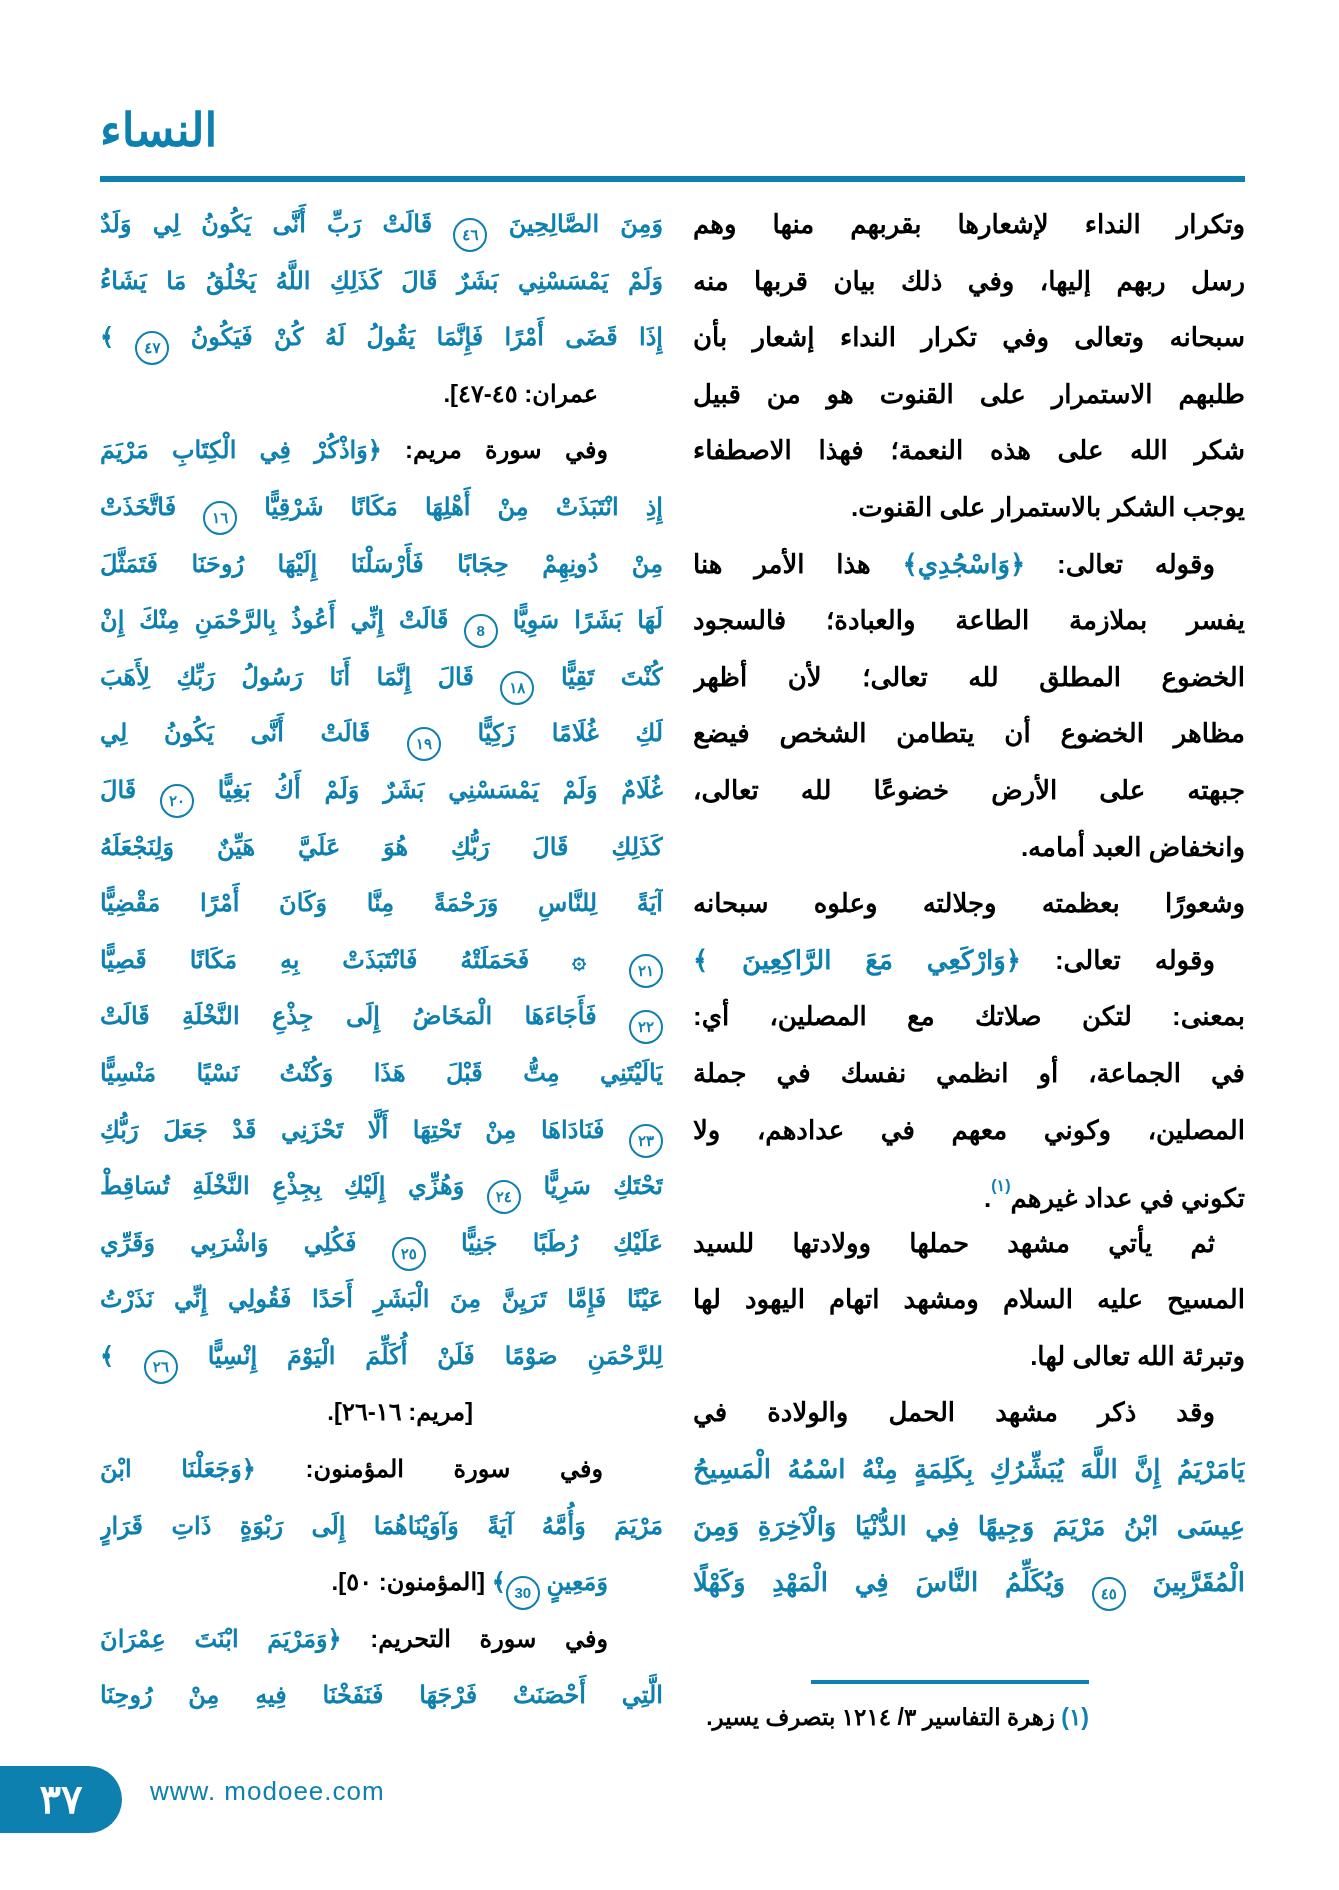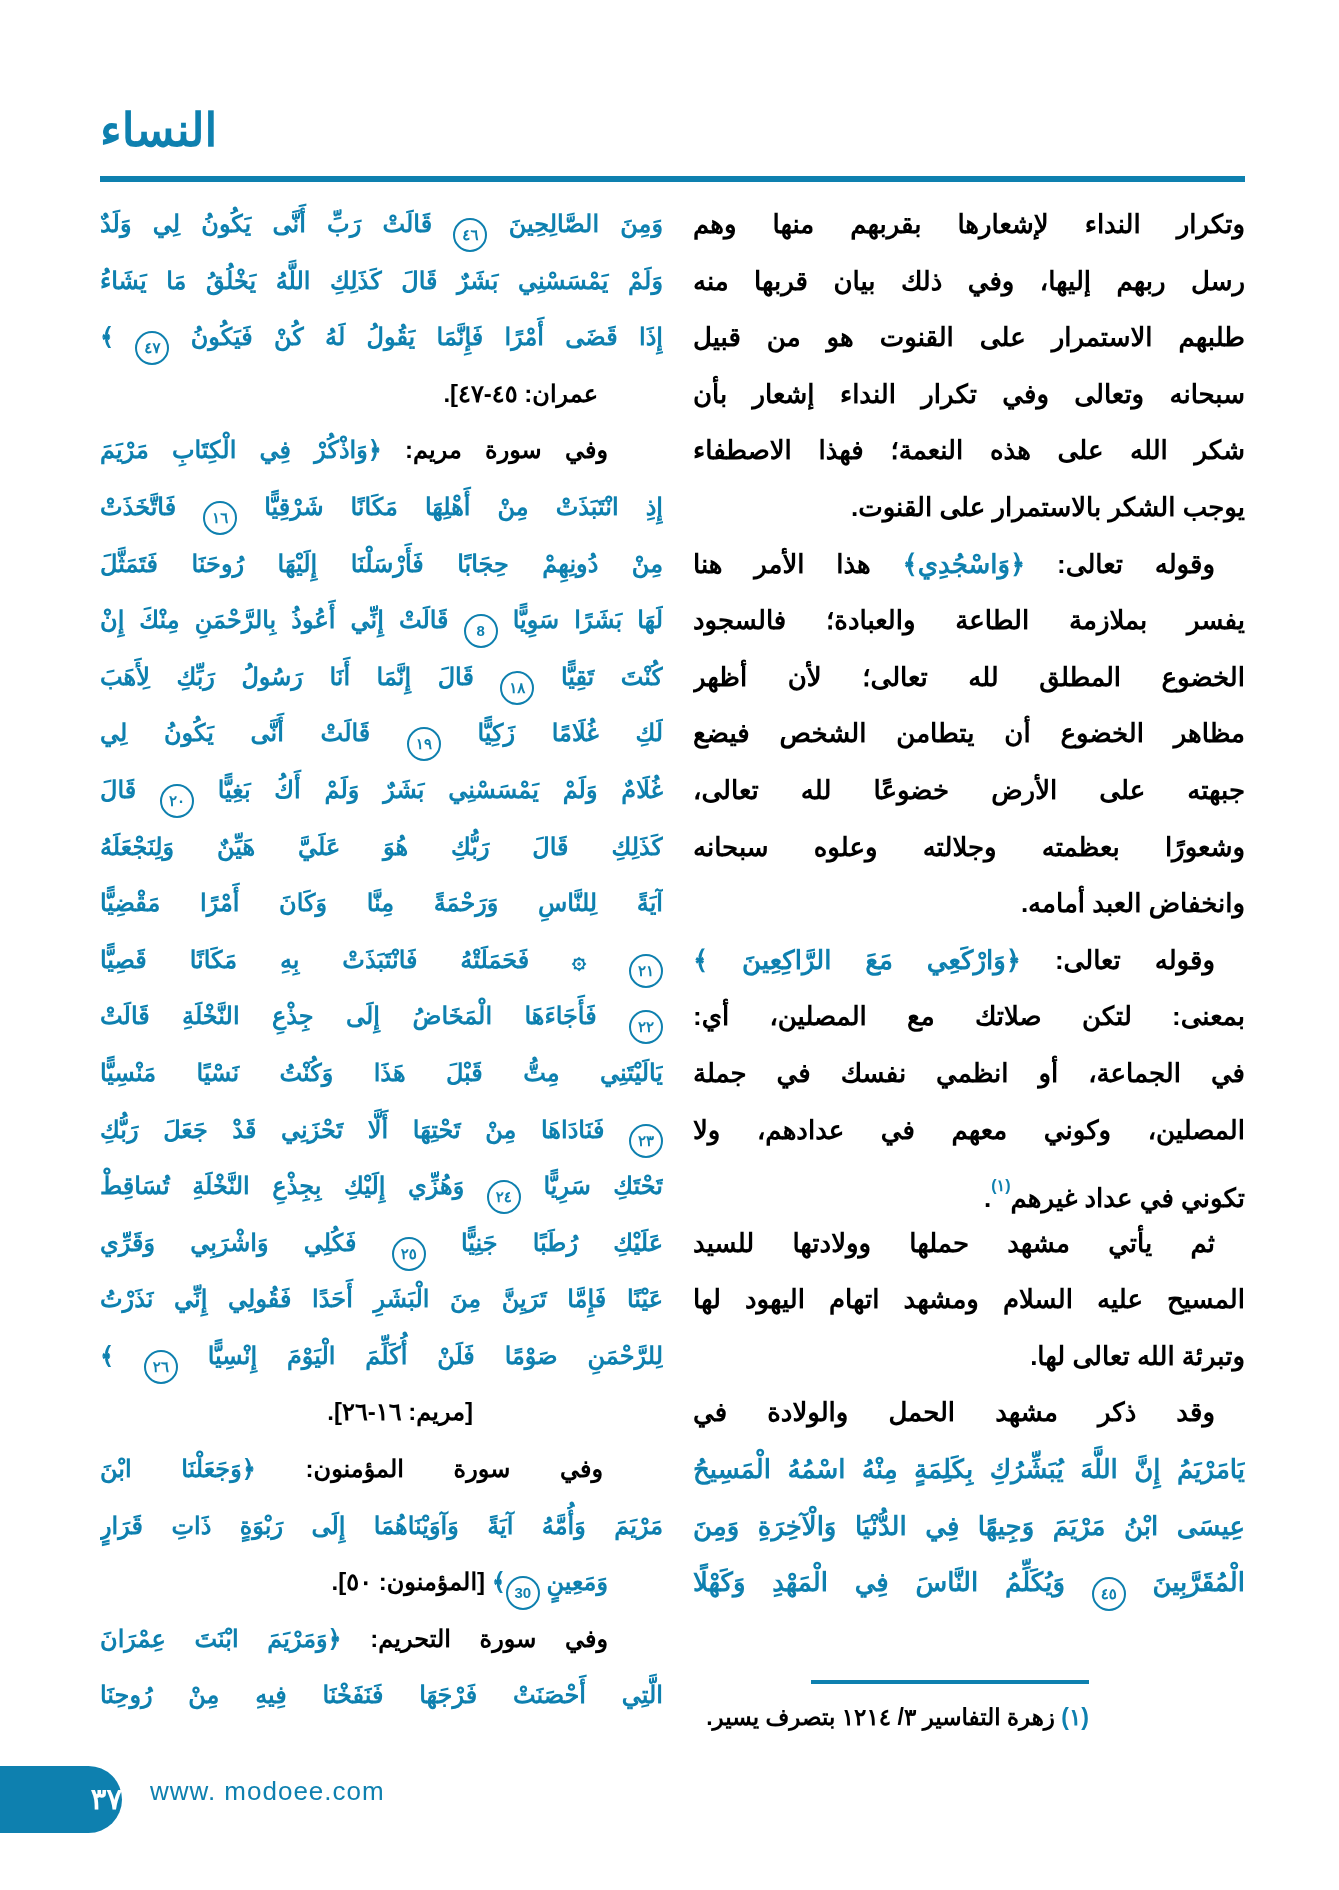--- a/index.html
+++ b/index.html
@@ -42,53 +42,53 @@
   
   .footnote { position:absolute; top:1680px; right:250px; width:400px; }
   .footnote-rule { width:278px; height:4px; background:var(--accent); margin-bottom:8px; }
   .footnote .line { height:50px; line-height:50px; font-size:23px; }
   
   .footer-pill {
     position:absolute; left:0; top:1766px; width:122px; height:67px;
     background:var(--accent); border-radius:0 34px 34px 0;
   }
   .page-number {
-    color:#ffffff; font-size:29px; font-weight:bold;
-    line-height:67px;
+    color:#ffffff; font-size:40px; font-weight:bold;
+    text-align:center; line-height:67px;
   }
   .website {
     position:absolute; left:150px; top:1776px; direction:ltr;
     color:var(--accent); font-size:26px; letter-spacing:1px;
   }
 </style>
 </head>
 <body>
 
 <div class="page">
 
   <div class="header">
     <div class="header-title">النساء</div>
     <div class="header-rule"></div>
   </div>
 
   <div class="content">
     <div class="col-commentary">
         <div class="line"><span class="ink">وتكرار النداء لإشعارها بقربهم منها وهم</span></div>
         <div class="line"><span class="ink">رسل ربهم إليها، وفي ذلك بيان قربها منه</span></div>
+        <div class="line"><span class="ink">سبحانه وتعالى وفي تكرار النداء إشعار بأن</span></div>
         <div class="line"><span class="ink">طلبهم الاستمرار على القنوت هو من قبيل</span></div>
-        <div class="line"><span class="ink">سبحانه وتعالى وفي تكرار النداء إشعار بأن</span></div>
         <div class="line"><span class="ink">شكر الله على هذه النعمة؛ فهذا الاصطفاء</span></div>
         <div class="line no-just"><span class="ink">يوجب الشكر بالاستمرار على القنوت.</span></div>
         <div class="line" style="padding-right: 30px;"><span class="ink">وقوله تعالى: </span><span class="quran">﴿وَاسْجُدِي﴾</span><span class="ink"> هذا الأمر هنا</span></div>
         <div class="line"><span class="ink">يفسر بملازمة الطاعة والعبادة؛ فالسجود</span></div>
         <div class="line"><span class="ink">الخضوع المطلق لله تعالى؛ لأن أظهر</span></div>
         <div class="line"><span class="ink">مظاهر الخضوع أن يتطامن الشخص فيضع</span></div>
         <div class="line"><span class="ink">جبهته على الأرض خضوعًا لله تعالى،</span></div>
+        <div class="line no-just"><span class="ink">وانخفاض العبد أمامه.</span></div>
         <div class="line"><span class="ink">وشعورًا بعظمته وجلالته وعلوه سبحانه</span></div>
-        <div class="line no-just"><span class="ink">وانخفاض العبد أمامه.</span></div>
         <div class="line" style="padding-right: 30px;"><span class="ink">وقوله تعالى: </span><span class="quran">﴿وَارْكَعِي مَعَ الرَّاكِعِينَ ﴾</span></div>
         <div class="line"><span class="ink">بمعنى: لتكن صلاتك مع المصلين، أي:</span></div>
         <div class="line"><span class="ink">في الجماعة، أو انظمي نفسك في جملة</span></div>
         <div class="line"><span class="ink">المصلين، وكوني معهم في عدادهم، ولا</span></div>
         <div class="line no-just"><span class="ink">تكوني في عداد غيرهم</span><span class="supref">(١)</span><span class="ink">.</span></div>
         <div class="line" style="padding-right: 30px;"><span class="ink">ثم يأتي مشهد حملها وولادتها للسيد</span></div>
         <div class="line"><span class="ink">المسيح عليه السلام ومشهد اتهام اليهود لها</span></div>
         <div class="line no-just"><span class="ink">وتبرئة الله تعالى لها.</span></div>
         <div class="line" style="padding-right: 30px;"><span class="ink">وقد ذكر مشهد الحمل والولادة في</span></div>
         <div class="line"><span class="quran">يَامَرْيَمُ إِنَّ اللَّهَ يُبَشِّرُكِ بِكَلِمَةٍ مِنْهُ اسْمُهُ الْمَسِيحُ</span></div>

